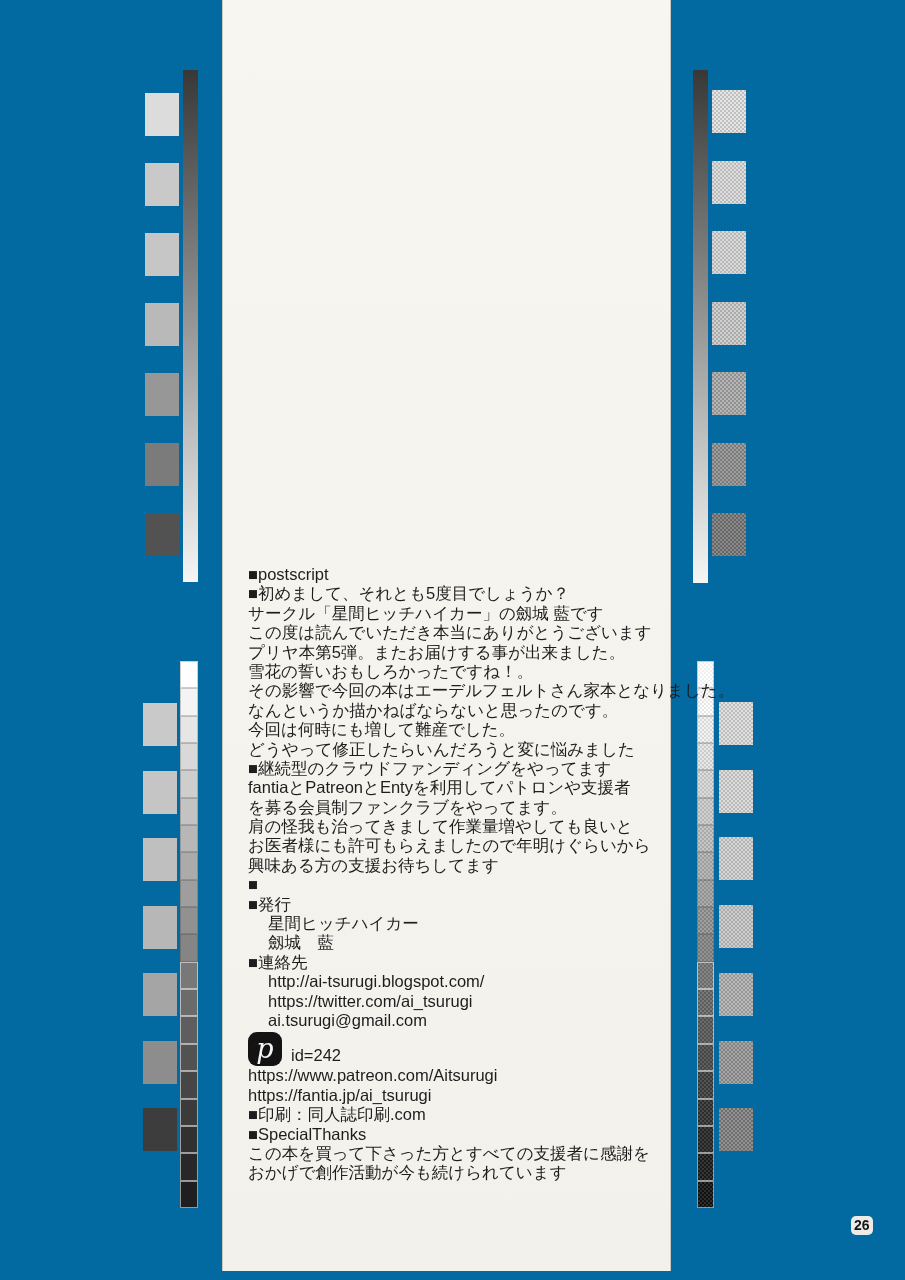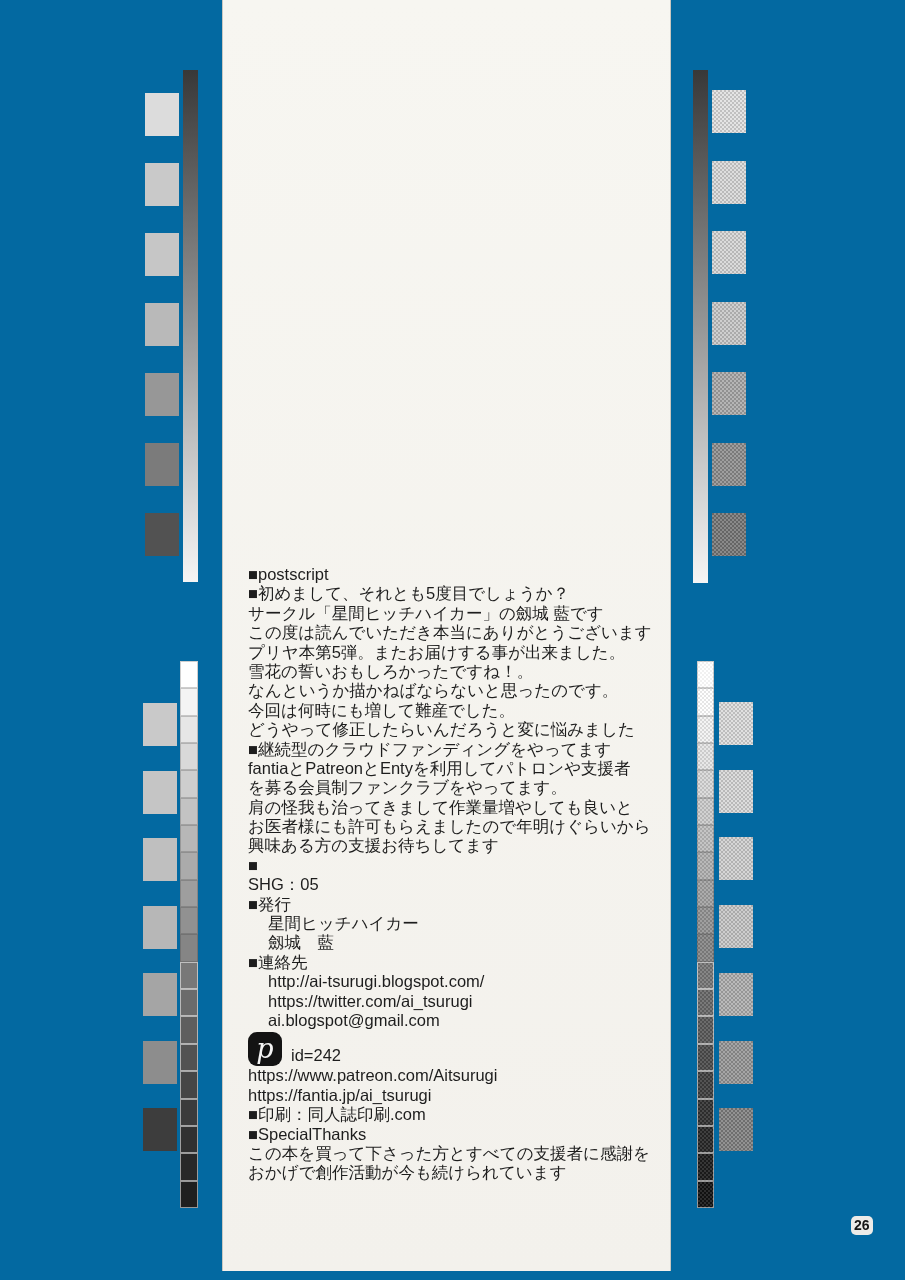--- a/index.html
+++ b/index.html
@@ -141,38 +141,38 @@
     </div>
 
   <div id="paper">
     <div id="ps-text">
         <div class="ps-line">■postscript</div>
         <div class="ps-line">■初めまして、それとも5度目でしょうか？</div>
         <div class="ps-line">サークル「星間ヒッチハイカー」の劔城 藍です</div>
         <div class="ps-line">この度は読んでいただき本当にありがとうございます</div>
         <div class="ps-line">プリヤ本第5弾。またお届けする事が出来ました。</div>
         <div class="ps-line">雪花の誓いおもしろかったですね！。</div>
+        <div class="ps-line">その影響で今回の本はエーデルフェルトさん家本となりました。</div>
         <div class="ps-line">なんというか描かねばならないと思ったのです。</div>
         <div class="ps-line">今回は何時にも増して難産でした。</div>
         <div class="ps-line">どうやって修正したらいんだろうと変に悩みました</div>
         <div class="ps-line">■継続型のクラウドファンディングをやってます</div>
         <div class="ps-line">fantiaとPatreonとEntyを利用してパトロンや支援者</div>
         <div class="ps-line">を募る会員制ファンクラブをやってます。</div>
         <div class="ps-line">肩の怪我も治ってきまして作業量増やしても良いと</div>
         <div class="ps-line">お医者様にも許可もらえましたので年明けぐらいから</div>
         <div class="ps-line">興味ある方の支援お待ちしてます</div>
         <div class="ps-line">■</div>
-        <div class="ps-line">SHG：05</div>
         <div class="ps-line">■発行</div>
         <div class="ps-line indent">星間ヒッチハイカー</div>
         <div class="ps-line indent">劔城　藍</div>
         <div class="ps-line">■連絡先</div>
         <div class="ps-line indent">http://ai-tsurugi.blogspot.com/</div>
         <div class="ps-line indent">https://twitter.com/ai_tsurugi</div>
-        <div class="ps-line indent">ai.blogspot@gmail.com</div>
+        <div class="ps-line indent">ai.tsurugi@gmail.com</div>
         <div class="ps-patreon-row">
           <div class="p-icon">p</div>
           <span class="p-id">id=242</span>
         </div>
         <div class="ps-line">https://www.patreon.com/Aitsurugi</div>
         <div class="ps-line">https://fantia.jp/ai_tsurugi</div>
         <div class="ps-line">■印刷：同人誌印刷.com</div>
         <div class="ps-line">■SpecialThanks</div>
         <div class="ps-line">この本を買って下さった方とすべての支援者に感謝を</div>
         <div class="ps-line">おかげで創作活動が今も続けられています</div>

